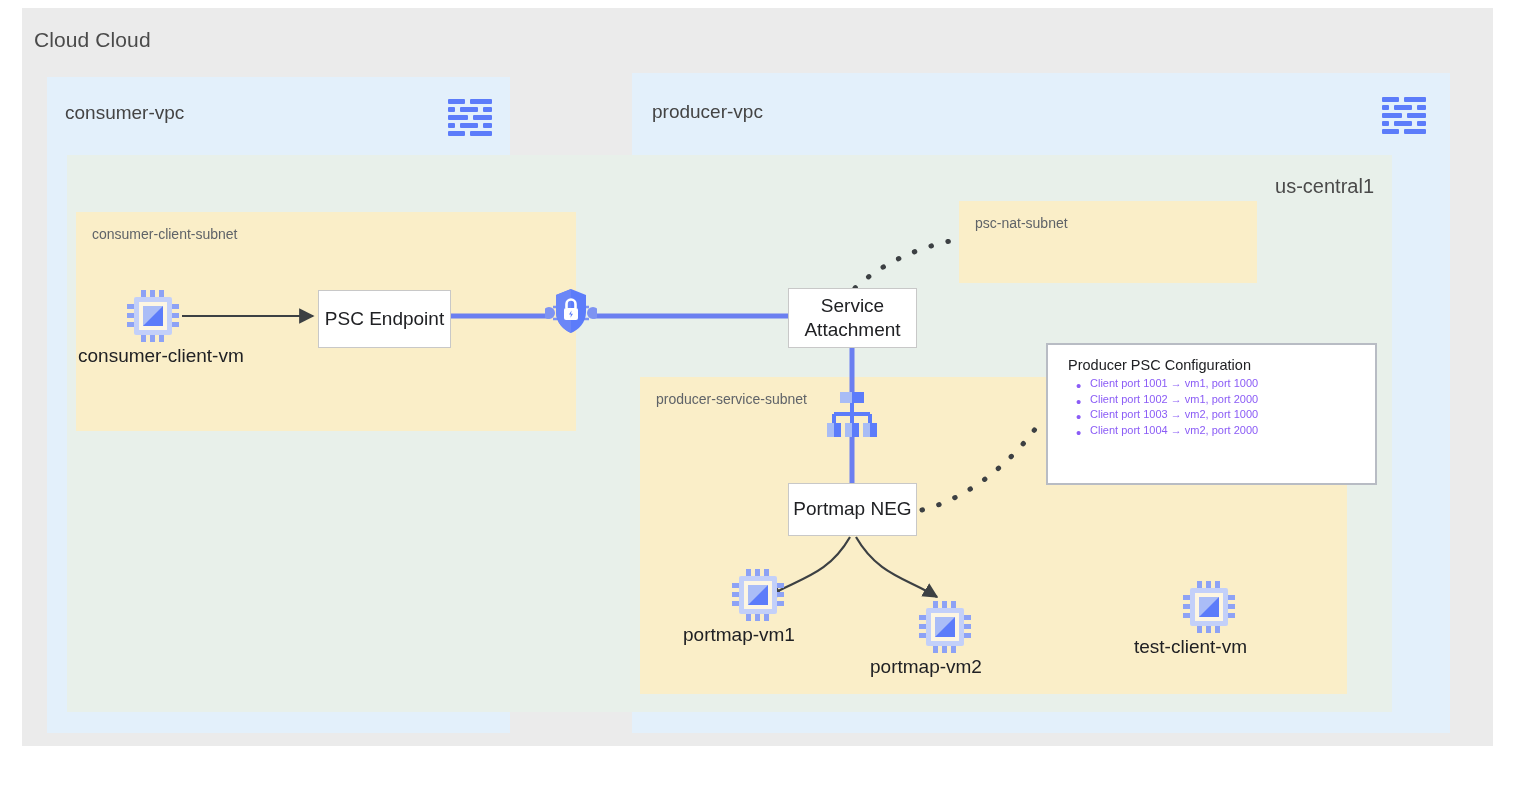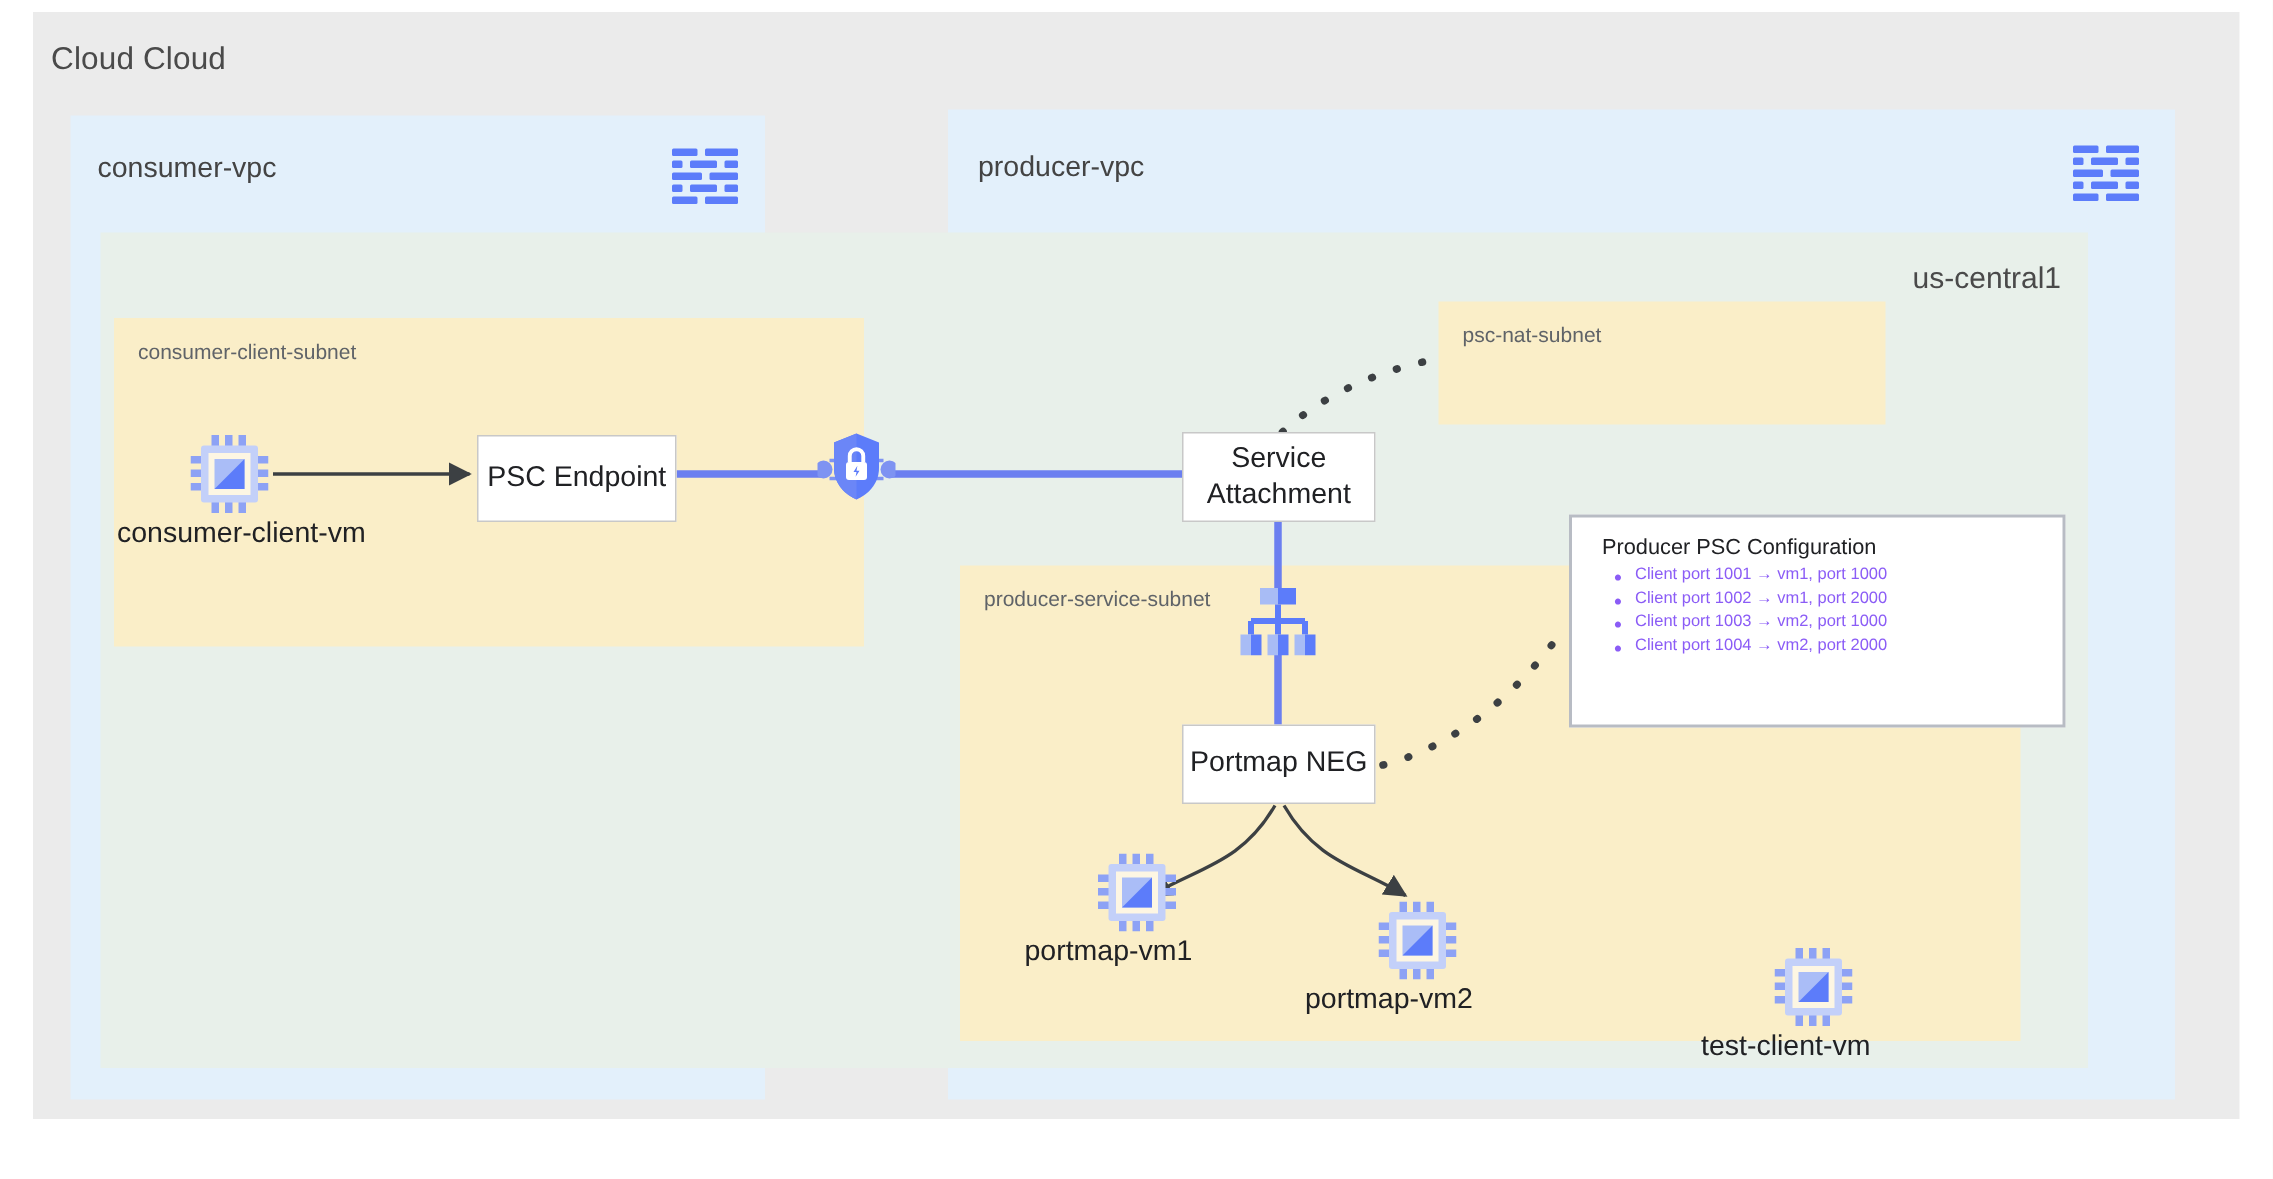--- a/index.html
+++ b/index.html
@@ -165,21 +165,21 @@
   }
   .vm-node .vm-label {
     font-size: 19px;
     color: #202124;
     margin-top: 3px;
     white-space: nowrap;
   }
   #vm-consumer-client { left: 78px;  top: 290px; }
   #vm-portmap-1       { left: 683px; top: 569px; }
   #vm-portmap-2       { left: 870px; top: 601px; }
-  #vm-test-client     { left: 1134px; top: 632px; }
+  #vm-test-client     { left: 1134px; top: 581px; }
 
   
   #lb-icon {
     position: absolute;
     left: 826px;
     top: 392px;
     width: 52px;
     height: 45px;
   }
 

